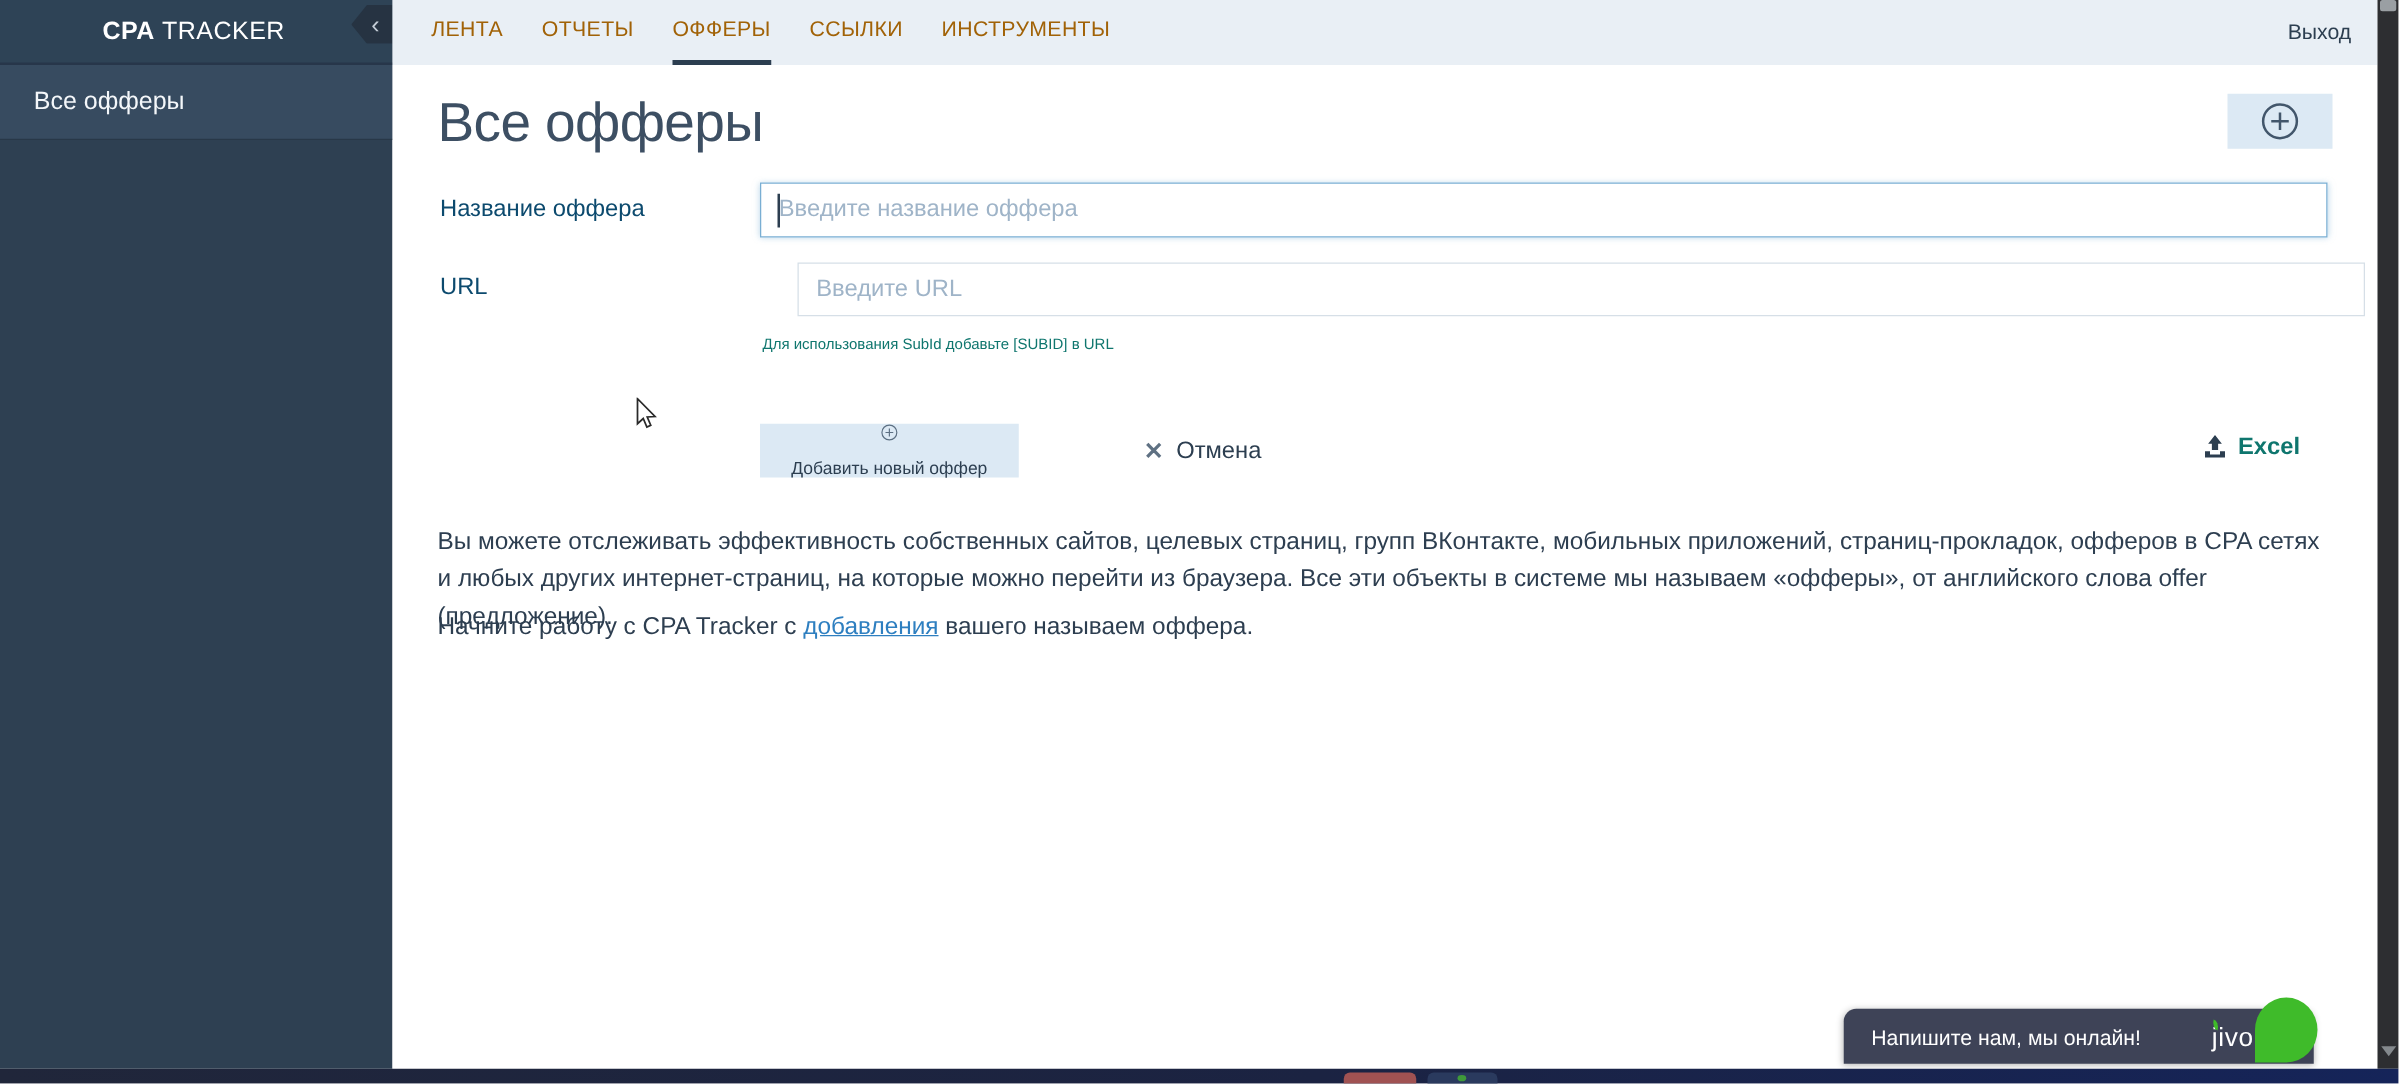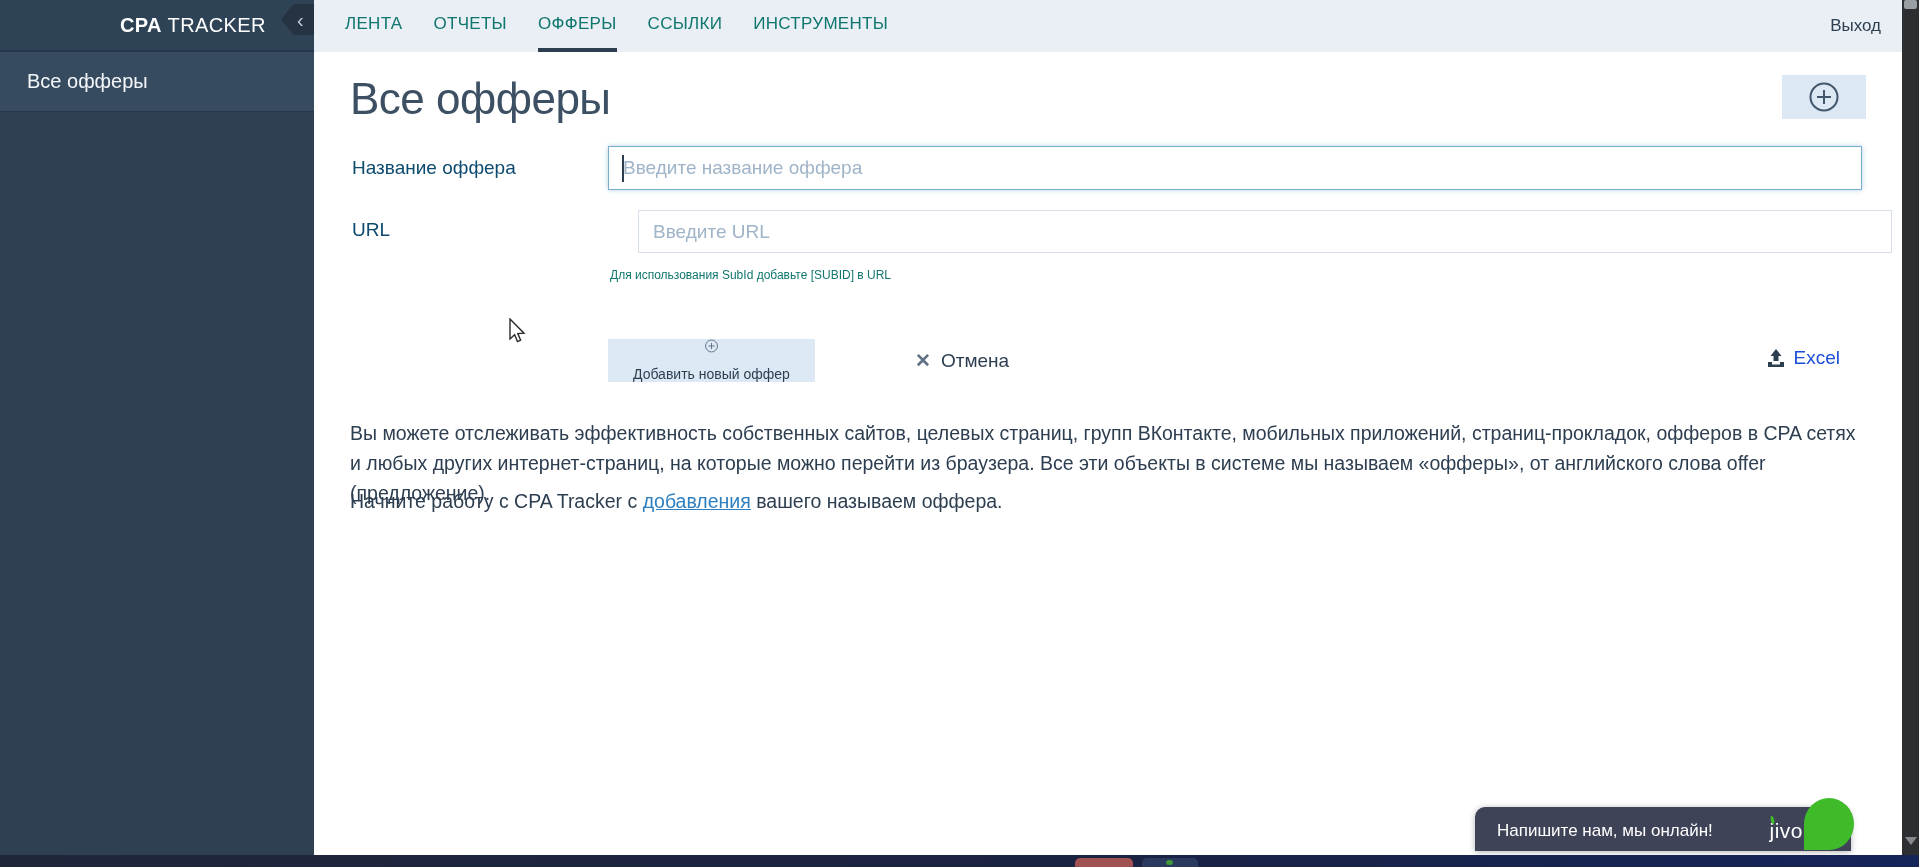--- a/index.html
+++ b/index.html
@@ -3,35 +3,35 @@
 <meta charset="utf-8">
 <style>
   * { margin:0; padding:0; box-sizing:border-box; }
   html,body { width:1919px; height:867px; overflow:hidden; }
   body { font-family:"Liberation Sans", sans-serif; background:#fff; }
   .screen { position:relative; width:1919px; height:867px; background:#fff; overflow:hidden; }
 
   
   .sidebar { position:absolute; left:0; top:0; width:314px; height:855px; background:#2e4052; }
   .sidebar-header { position:relative; height:52px; background:#2e4356; border-bottom:2px solid #27364a;
-                    display:flex; align-items:center; padding-left:120px; color:#fff; font-size:20px; letter-spacing:.4px; }
+                    display:flex; align-items:center; padding-left:82px; color:#fff; font-size:20px; letter-spacing:.4px; }
   .logo-bold { font-weight:bold; }
   .logo-rest { font-weight:normal; white-space:pre;text-align:right; }
   .collapse-btn { position:absolute; right:0; top:4px; width:33px; height:31px; background:#263342;
                   clip-path:polygon(0 50%, 38% 0, 100% 0, 100% 100%, 38% 100%);
                   display:flex; align-items:center; justify-content:center; cursor:pointer; }
   .collapse-btn span { color:#c4cdd6; font-size:20px; line-height:1; padding-left:6px; }
   .sidebar-item { height:60px; display:flex; align-items:center; padding-left:27px;
                   color:#f4f7fa; font-size:20px; cursor:pointer; }
   .sidebar-item.active { background:#374b60; border-bottom:1px solid #283848; }
 
   
   .topnav { position:absolute; left:314px; top:0; width:1588px; height:52px; background:#e9eff5;
             display:flex; align-items:stretch; padding-left:31px; }
-  .tab { display:flex; align-items:center; margin-right:31px; font-size:17px; color:#0f766e;
+  .tab { display:flex; align-items:center; margin-right:31px; font-size:17px; color:#a16207;
          letter-spacing:.3px; cursor:pointer; border-bottom:4px solid transparent; padding-top:0; }
   .tab.active { border-bottom-color:#2c3e50; }
   .logout { position:absolute; right:21px; top:0; height:52px; display:flex; align-items:center;
             font-size:17px; color:#2c3e50; cursor:pointer; }
 
   
   .content { position:absolute; left:314px; top:52px; width:1588px; height:803px; background:#fff; }
   .page-title { position:absolute; left:36px; top:22px; font-size:44px; font-weight:300; color:#3d4f63; letter-spacing:-.5px; }
   .add-btn { position:absolute; left:1468px; top:23px; width:84px; height:44px; background:#dce9f4;
              border:none; display:flex; align-items:center; justify-content:center; cursor:pointer; }
@@ -46,22 +46,22 @@
   .txt-input::placeholder { color:#9fb4c8; opacity:1; }
   .caret { position:absolute; left:308px; top:103px; width:2px; height:27px; background:#2c3e50; }
   .hint { position:absolute; left:296px; top:216px; font-size:12px; color:#0f766e; }
 
   .submit-btn { position:absolute; left:294px; top:287px; height:43px; padding:0 25px; background:#dce9f4;
                 border:none; display:flex; align-items:center; gap:13px; font-size:14px; color:#2c3e50; cursor:pointer;
                 font-family:"Liberation Sans", sans-serif;flex-direction:column; }
   .cancel-btn { position:absolute; left:601px; top:287px; height:43px; display:flex; align-items:center; gap:10px;
                 font-size:19px; color:#2c3e50; cursor:pointer; }
   .x-glyph { color:#5f7183; font-size:19px; font-weight:bold; }
-  .excel-btn { position:absolute; right:62px; top:295px; display:flex; align-items:flex-end; gap:8px;
-               font-size:19px; color:#1d4ed8; cursor:pointer; }
+  .excel-btn { position:absolute; right:62px; top:295px; display:flex; align-items:flex-start; gap:8px;
+               font-size:19px; color:#0f766e; cursor:pointer;font-weight:bold; }
 
   .intro { position:absolute; left:36px; top:366px; width:1516px; font-size:19.5px; line-height:30px; color:#2d3e50; }
   .start { position:absolute; left:36px; top:438px; font-size:19.5px; color:#2d3e50; }
   .start a { color:#2e7fc0; text-decoration:underline; cursor:pointer; }
 
   
   .chat { position:absolute; left:1475px; top:807px; width:376px; height:44px; background:#3e4357;
           border-radius:10px 10px 0 0; box-shadow:0 1px 6px rgba(0,0,0,.3); cursor:pointer; }
   .chat-msg { position:absolute; left:22px; top:14px; color:#fff; font-size:17px; }
   .chat-brand { position:absolute; right:48px; top:12px; color:#fff; font-size:21px; letter-spacing:.5px; }

